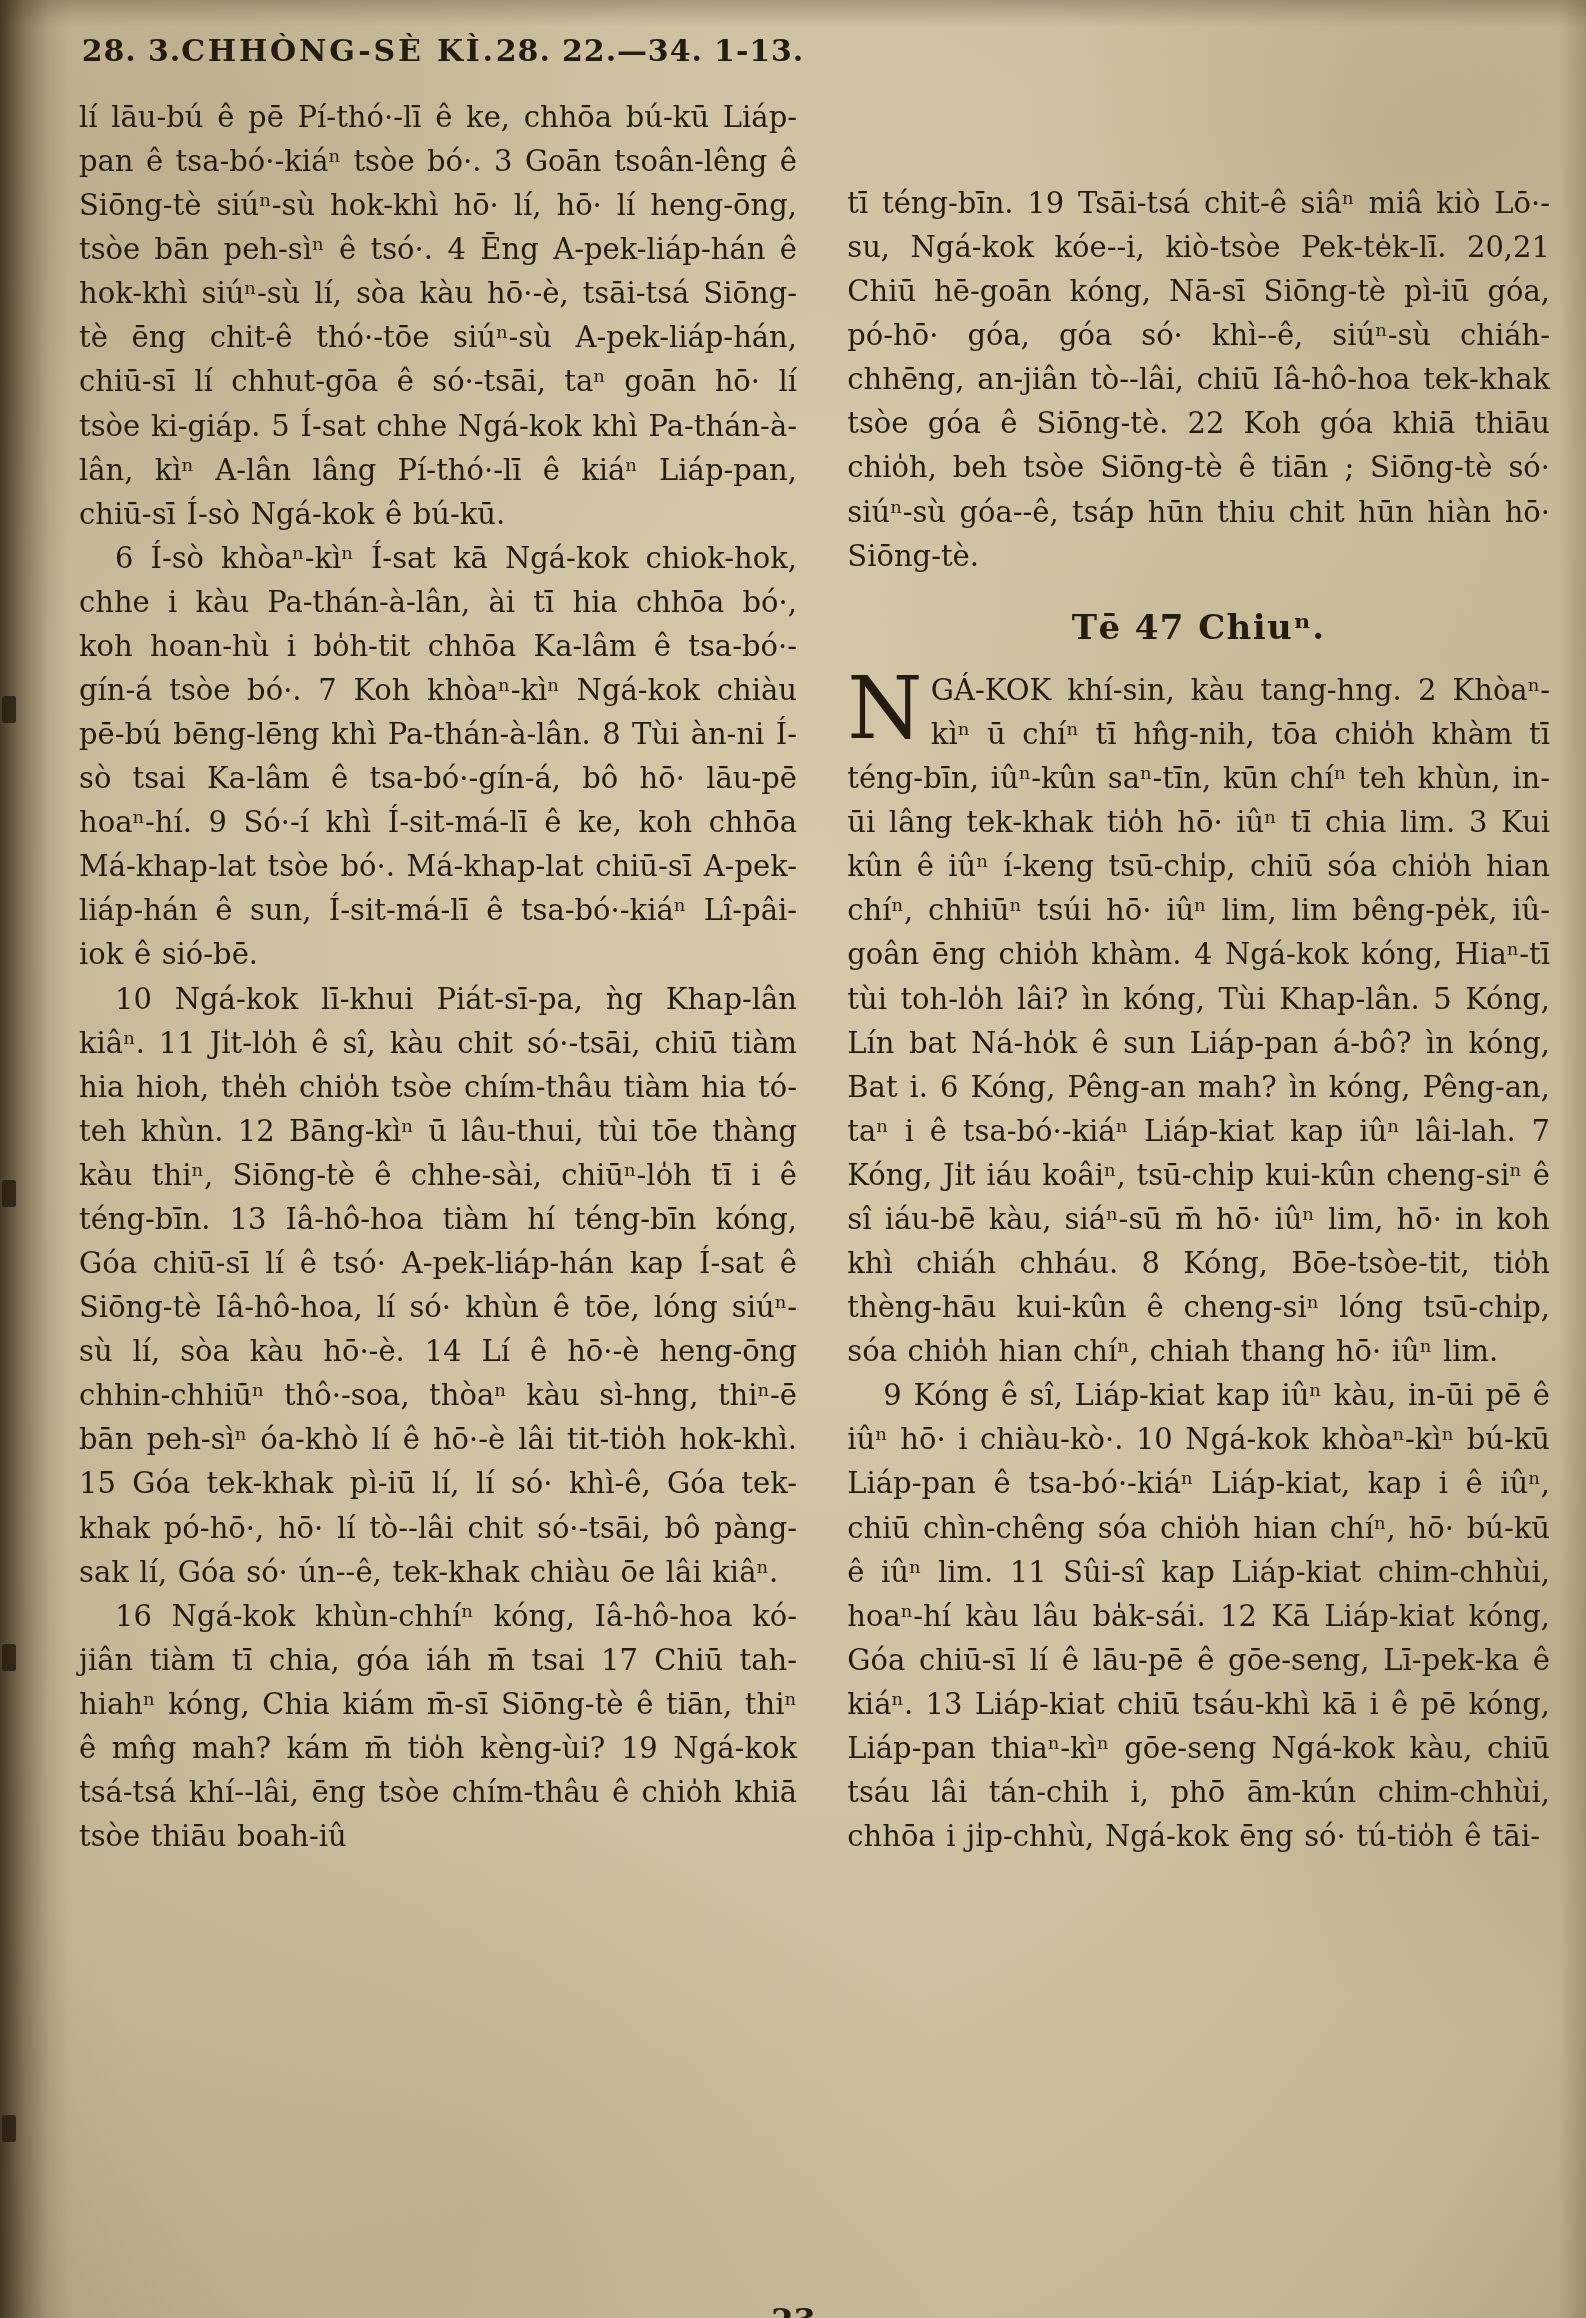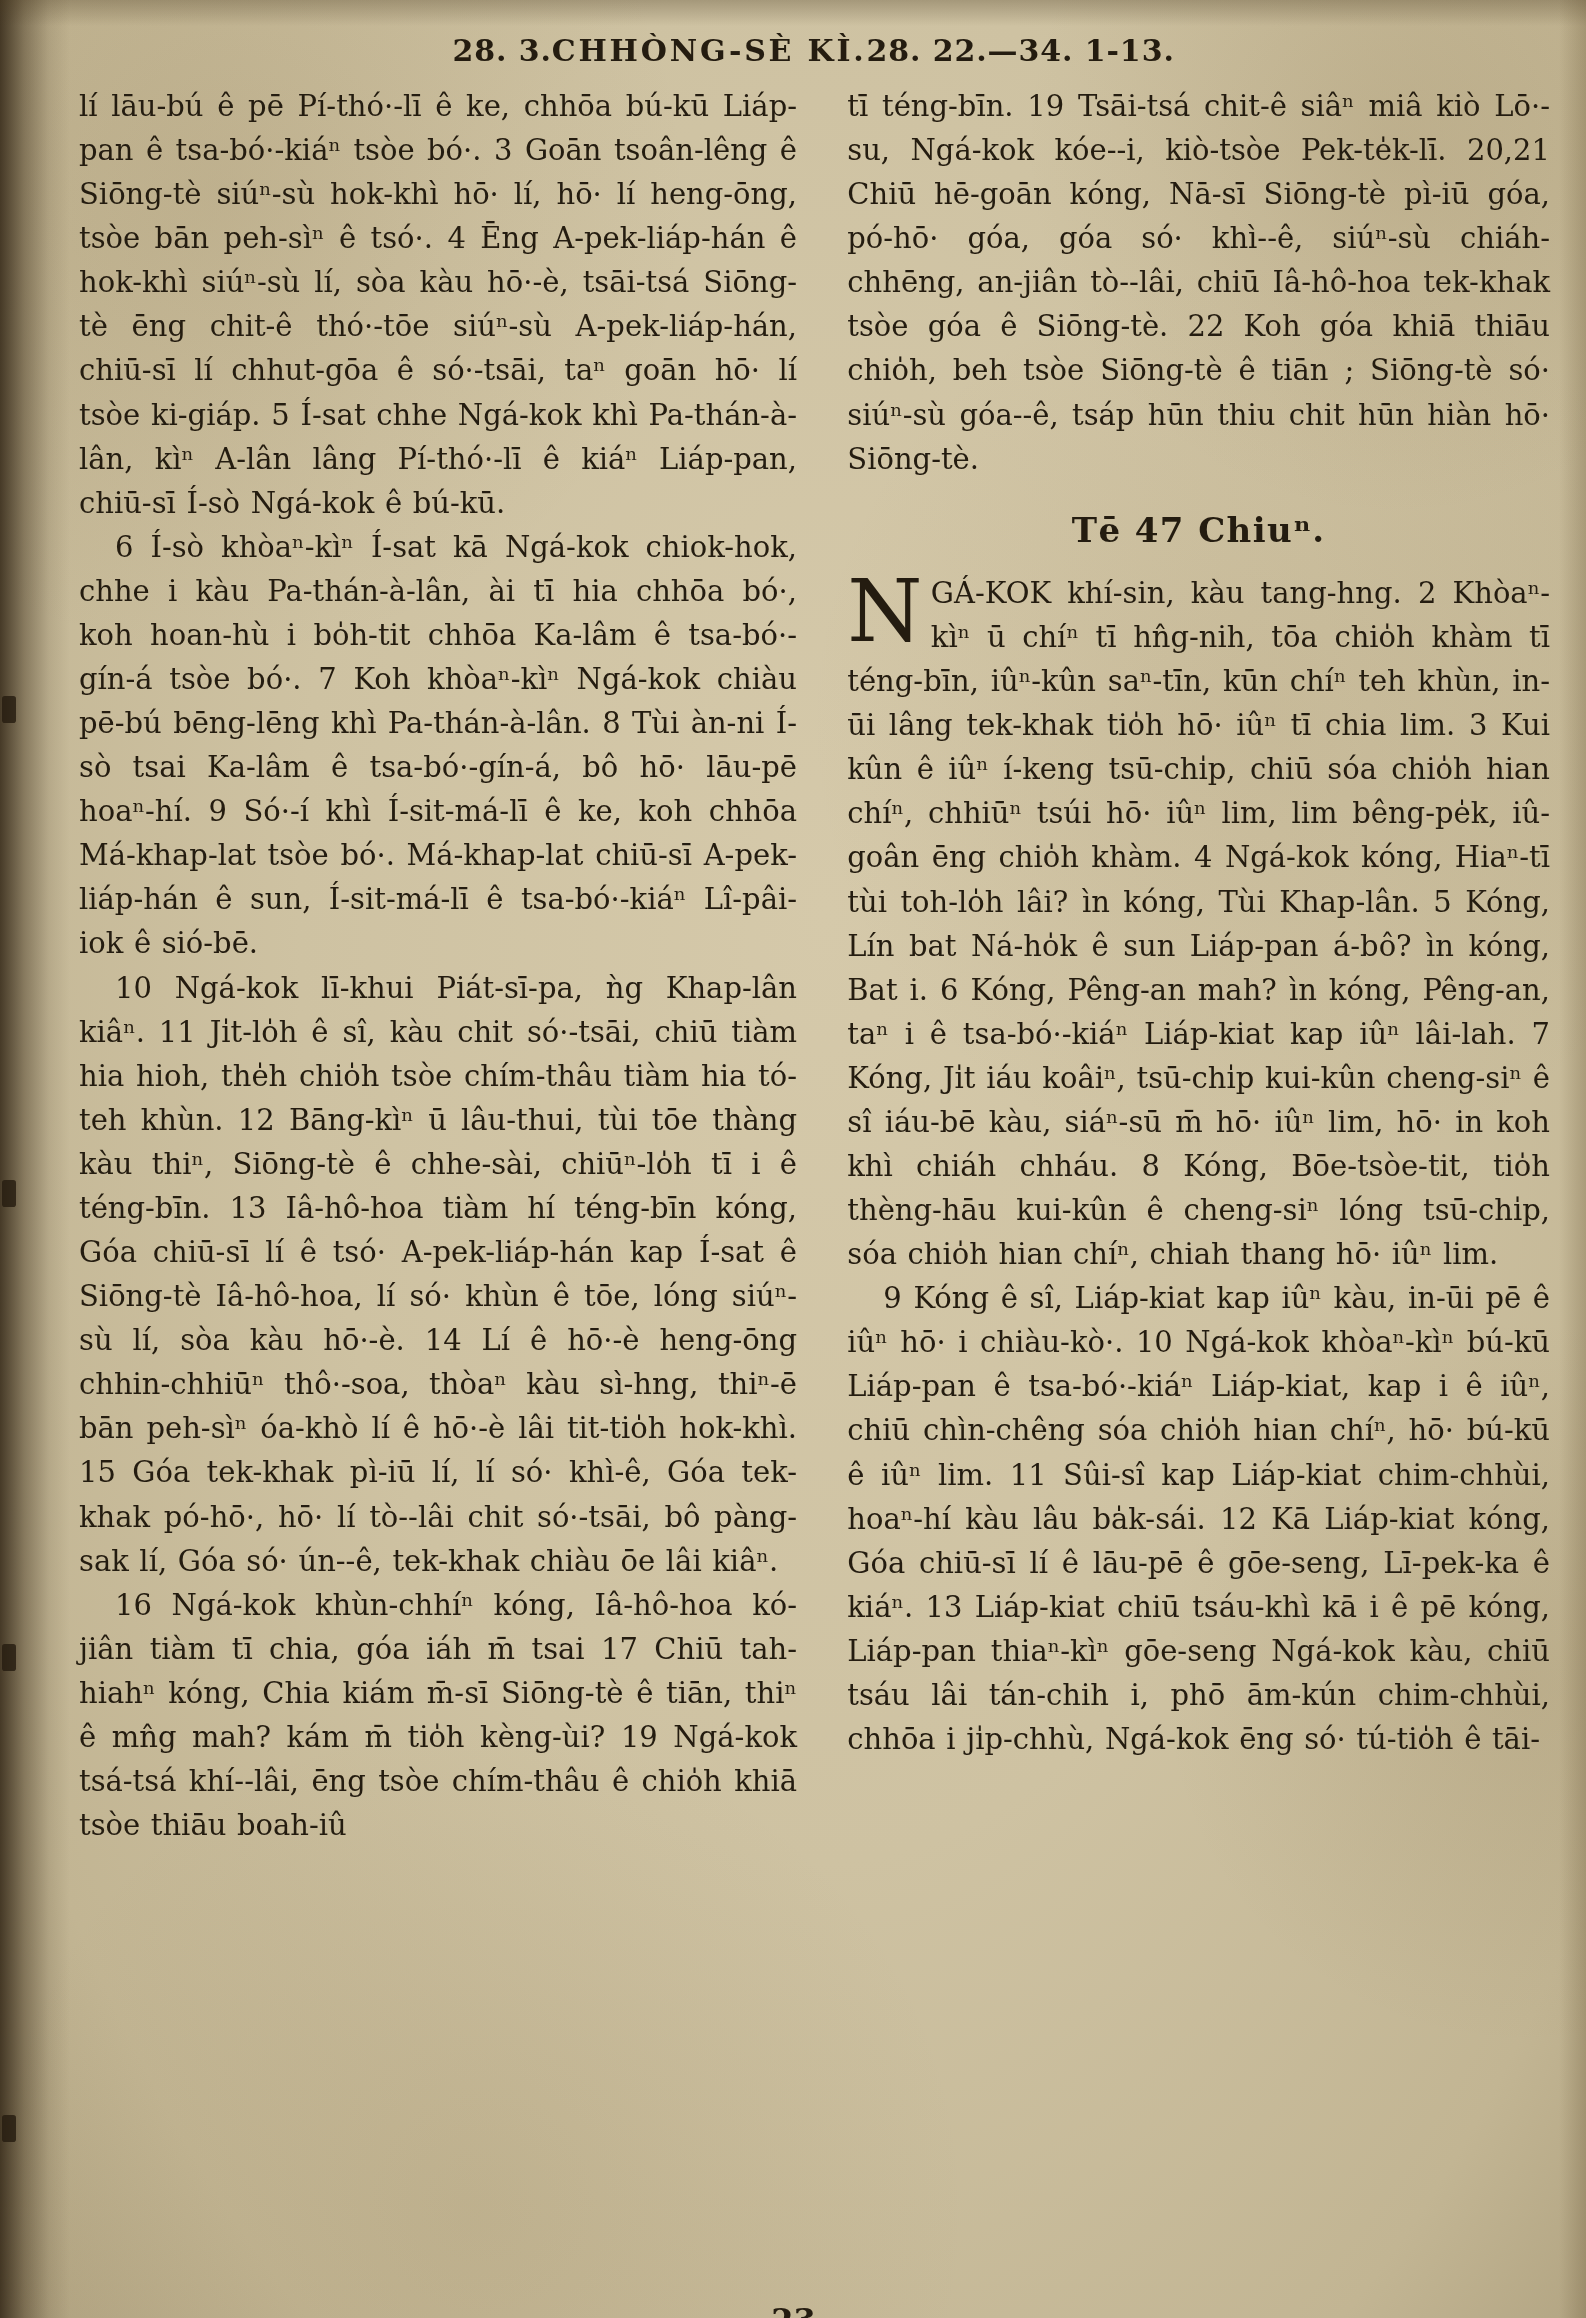--- a/index.html
+++ b/index.html
@@ -42,28 +42,28 @@
   .binding-mark {
     position: absolute; left: 1.9px; width: 14px; height: 27px;
     background: rgba(38,28,16,0.82); border-radius: 2.8px;
   }
   .bm1 { top: 696px; } .bm2 { top: 1180px; } .bm3 { top: 1644px; } .bm4 { top: 2115px; }
 
   .content {
     position: absolute; left: 79px; right: 37px; top: 33px; bottom: 107px;
   }
   .running-header {
-    display: flex; justify-content: center; align-items: baseline;
+    display: flex; justify-content: flex-start; align-items: baseline;
     font-weight: bold; font-size: 30px; letter-spacing: 0.9px;
     padding: 0 4.6px 0 2.8px;
   }
   .running-header .hdr-center { letter-spacing: 2.8px; }
 
   .columns {
-    display: flex; margin-top: 16px; align-items: flex-start;
+    display: flex; margin-top: 27px; align-items: flex-end;
   }
   .col-left  { width: 718px; }
   .column-divider {
     width: 2.3px; background: #423723; margin: 2.8px 24px 0 24px;
   }
   .col-right { flex: 1; }
 
   p.verse {
     margin: 0; font-size: 29px; line-height: 1.52;
     text-align: justify; word-spacing: 1.4px;

